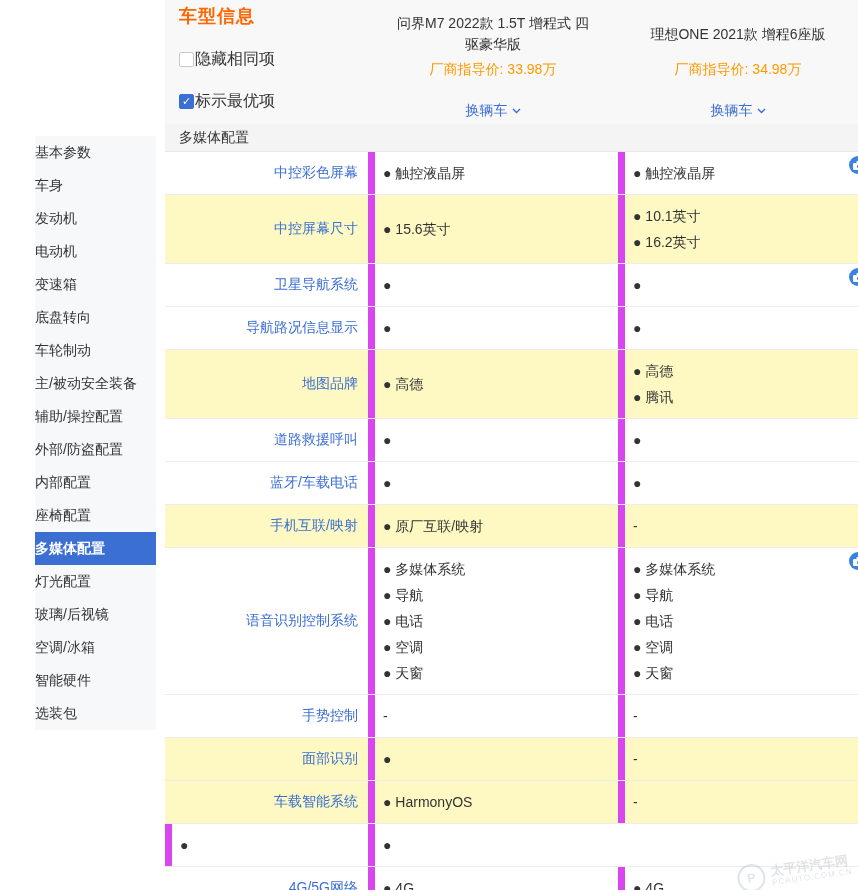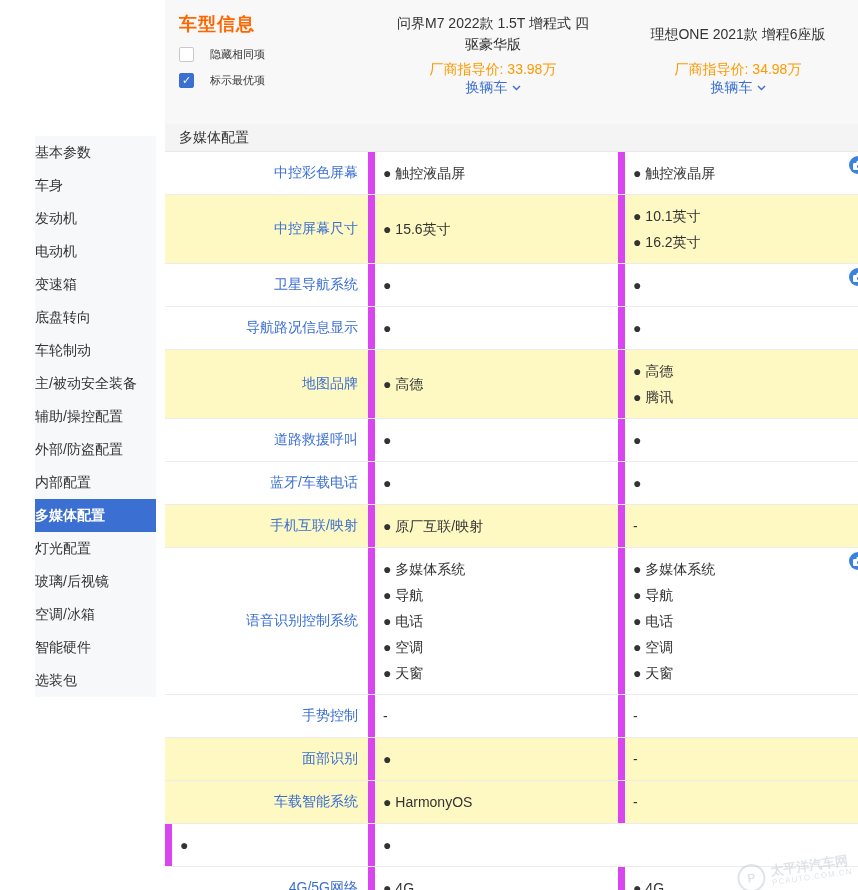--- a/index.html
+++ b/index.html
@@ -8,30 +8,30 @@
     background:#fff;color:#333;
     font-family:"Liberation Sans","DejaVu Sans",sans-serif;
   }
   
   .sidebar{position:absolute;left:35px;top:136px;width:121px;background:#f7f8fa;}
   .side-item{height:33px;line-height:33px;text-align:left;font-size:14px;color:#333;cursor:pointer;white-space:nowrap}
   .side-item.active{background:#3b6fd2;color:#fff;font-weight:bold}
   
   .main{position:absolute;left:165px;top:0;width:693px}
   .header{background:#f8f8f8;height:124px;display:grid;grid-template-columns:203px 250px 240px;box-sizing:border-box}
-  .header-left{padding:12px 0 0 14px}
+  .header-left{padding:4px 0 0 14px}
   .title{font-size:18px;font-weight:bold;color:#ff6600;letter-spacing:1px}
-  .chk-row{display:flex;align-items:center;margin-top:11px;font-size:11px;gap:16px;cursor:pointer}
+  .chk-row{display:flex;align-items:center;margin-top:21px;font-size:16px;gap:1px;cursor:pointer}
   .chk{width:15px;height:15px;border:1px solid #c9c9c9;background:#fff;border-radius:2px;box-sizing:border-box;flex:0 0 auto}
   .chk.checked{background:#3b6fd2;border-color:#3b6fd2}
   .chk.checked::after{content:"✓";color:#fff;font-size:11px;line-height:13px;display:block;text-align:center}
   .car-col{display:flex;flex-direction:column;align-items:center;padding-top:12px}
   .car-name{height:44px;display:flex;align-items:center;justify-content:center;text-align:center;font-size:14px;line-height:21px;padding:0 26px;color:#333}
   .car-price{font-size:14px;margin-top:5px;color:#ff9900}
-  .car-change{font-size:14px;margin-top:0;color:#3b6fd2;display:flex;align-items:center;gap:4px;cursor:pointer}
+  .car-change{font-size:14px;margin-top:23px;color:#3b6fd2;display:flex;align-items:center;gap:4px;cursor:pointer}
   
   .section-bar{height:27px;line-height:27px;background:#f4f4f4;padding-left:14px;font-size:14px;color:#333;border-bottom:1px solid #e9e9e9}
   
   .trow{display:grid;grid-template-columns:203px 250px 240px;border-bottom:1px solid #ececec;position:relative;min-height:42px;box-sizing:border-box;background:#fff}
   .trow.hl{background:#fef9c3}
   .tlabel{display:flex;align-items:center;justify-content:flex-end;padding-right:10px;color:#3b6fd2;font-size:14px;cursor:pointer;white-space:nowrap}
   .tcell{display:flex;flex-direction:column;justify-content:center;padding:8px 0 8px 8px;font-size:14px;border-left:7px solid #d946ef}
   .tline{line-height:26px;white-space:nowrap}
   .badge{position:absolute;right:-9px;top:4px;width:18px;height:18px;border-radius:50%;background:#3b82e0;display:flex;align-items:center;justify-content:center;cursor:pointer}
   
@@ -48,20 +48,21 @@
     <div class="side-item">车身</div>
     <div class="side-item">发动机</div>
     <div class="side-item">电动机</div>
     <div class="side-item">变速箱</div>
     <div class="side-item">底盘转向</div>
     <div class="side-item">车轮制动</div>
     <div class="side-item">主/被动安全装备</div>
     <div class="side-item">辅助/操控配置</div>
     <div class="side-item">外部/防盗配置</div>
     <div class="side-item">内部配置</div>
+    <div class="side-item">座椅配置</div>
     <div class="side-item active">多媒体配置</div>
     <div class="side-item">灯光配置</div>
     <div class="side-item">玻璃/后视镜</div>
     <div class="side-item">空调/冰箱</div>
     <div class="side-item">智能硬件</div>
     <div class="side-item">选装包</div>
   </div>
 
 <div class="main">
 

